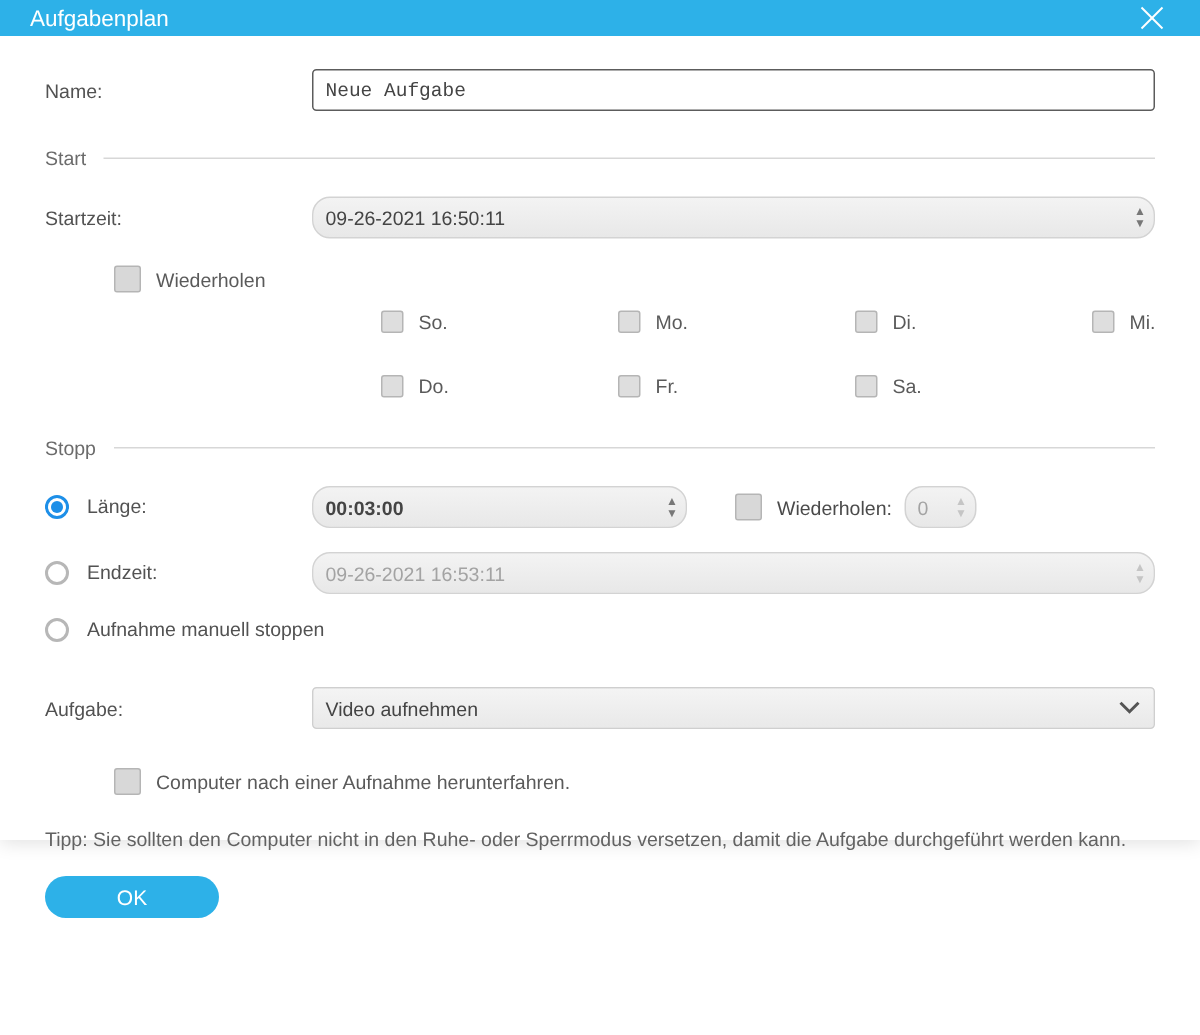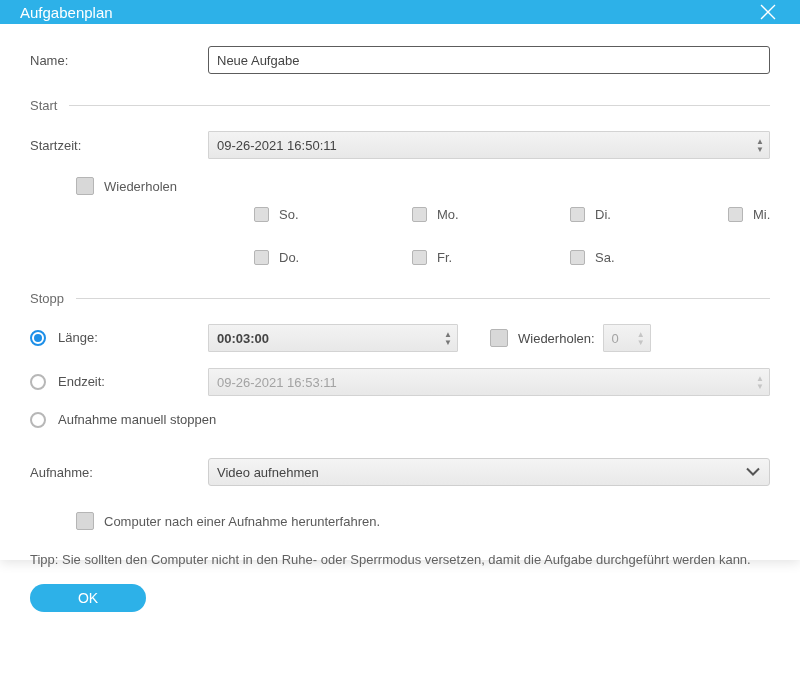--- a/index.html
+++ b/index.html
@@ -49,34 +49,35 @@
   .field-col { flex: 1; }
   .text-input {
     width: 100%;
     height: 28px;
     border: 1px solid #5c5c5c;
     border-radius: 3px;
     padding: 0 8px;
     font-size: 13px;
     color: #444;
     outline: none;
+    font-family: Liberation Mono, monospace;
   }
   .section-divider {
     display: flex; align-items: center;
     margin: 6px 0 18px 0;
     color: #6b6b6b;
   }
   .section-divider .line {
     flex: 1; height: 1px; background: #d7d7d7; margin-left: 12px;
   }
   .spin-input {
     position: relative;
     height: 28px;
     border: 1px solid #d3d3d3;
-    border-radius: 1px;
+    border-radius: 12px;
     background: linear-gradient(#f3f3f3,#e8e8e8);
     display: flex; align-items: center;
     padding: 0 26px 0 8px;
     color: #444;
   }
   .spin-input.disabled { color: #a3a3a3; }
   .spin-arrows {
     position: absolute; right: 5px; top: 50%; transform: translateY(-50%);
     display: flex; flex-direction: column; gap: 1px;
     color: #777; font-size: 8px; line-height: 7px;
@@ -294,21 +295,21 @@
     </div>
 
     <div class="stop-row">
       <div class="opt" style="width:auto">
         <span class="radio"></span>
         <span>Aufnahme manuell stoppen</span>
       </div>
     </div>
 
     <div class="row" style="margin-top:14px">
-      <div class="label-col">Aufnahme:</div>
+      <div class="label-col">Aufgabe:</div>
       <div class="field-col">
         <div class="select">
           <span>Video aufnehmen</span>
           <div class="chev">
             <svg width="16" height="10" viewBox="0 0 16 10">
                 <polyline points="2,2 8,8 14,2"></polyline>
               </svg>
           </div>
         </div>
       </div>

